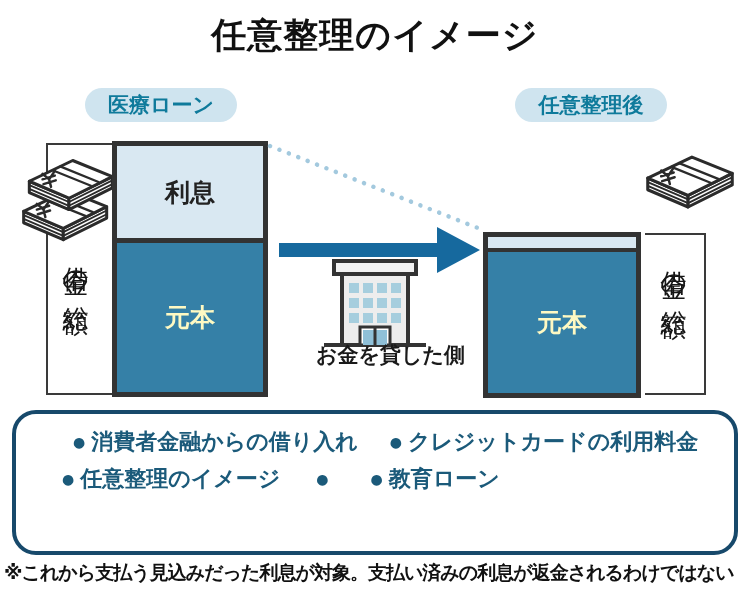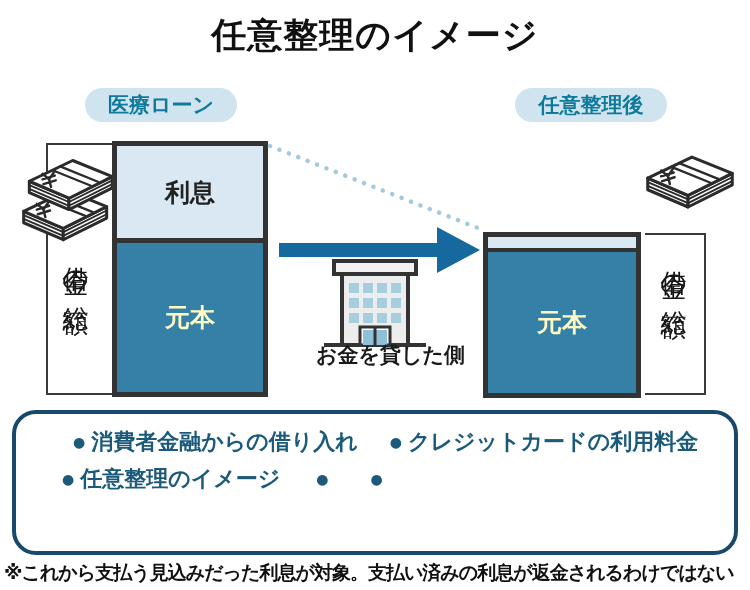--- a/index.html
+++ b/index.html
@@ -195,19 +195,20 @@
     <div class="exrow r2">
       <span class="exitem">
           <span class="exdot">●</span>
           <span>任意整理のイメージ</span>
         </span>
       <span class="exitem">
           <span class="exdot">●</span>
         </span>
       <span class="exitem">
           <span class="exdot">●</span>
+          <span>教育ローン</span>
         </span>
     </div>
   </div>
 
   <div class="footnote">※これから支払う見込みだった利息が対象。支払い済みの利息が返金されるわけではない</div>
 
 </div>
 
 </body></html>

